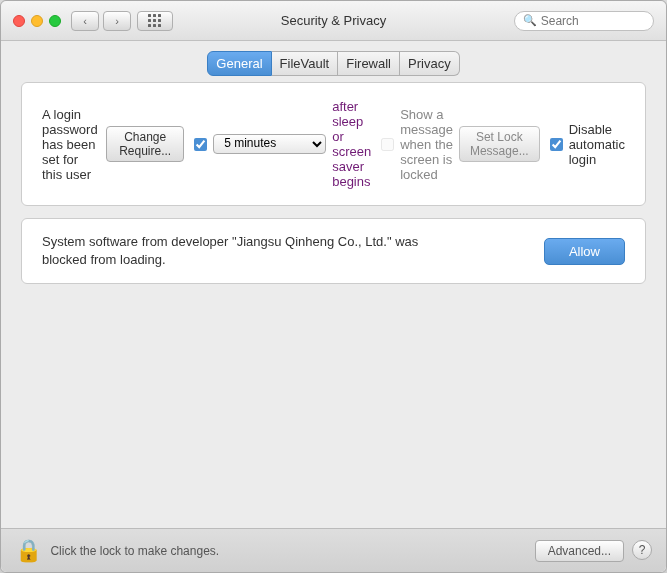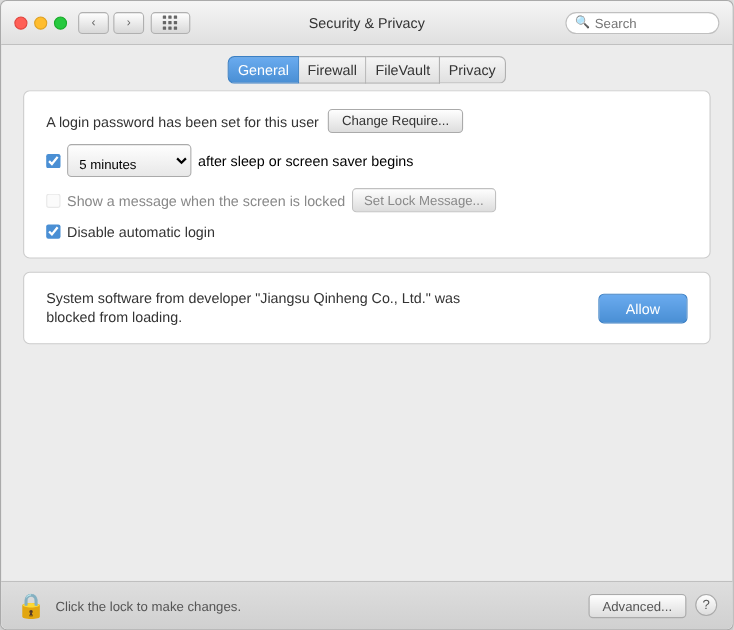--- a/index.html
+++ b/index.html
@@ -184,21 +184,21 @@
     .section {
       background: #fff;
       border: 1px solid #ccc;
       border-radius: 6px;
       padding: 16px 20px;
       margin-bottom: 12px;
     }
 
     .login-section {
       display: flex;
-      flex-direction: column;
+      flex-direction: row;
       gap: 10px;
     }
 
     .login-row {
       display: flex;
       align-items: center;
       gap: 8px;
     }
 
     .login-row span {
@@ -227,32 +227,32 @@
       height: 13px;
       accent-color: #4a8fd4;
     }
 
     .checkbox-row label {
       font-size: 13px;
       color: #333;
     }
 
     .dropdown-select {
-      padding: 10px 20px 2px 6px;
+      padding: 0 20px 2px 6px;
       font-size: 12px;
       border: 1px solid #aaa;
       border-radius: 4px;
       background: linear-gradient(to bottom, #fefefe, #e8e8e8);
       appearance: auto;
       cursor: pointer;
     }
 
     .after-sleep-text {
       font-size: 13px;
-      color: #000000;
+      color: #701a75;
     }
 
     .disabled-checkbox-row {
       display: flex;
       align-items: center;
       gap: 6px;
     }
 
     .disabled-checkbox-row input[type="checkbox"] {
       width: 13px;
@@ -432,22 +432,22 @@
     <div class="titlebar-title">Security &amp; Privacy</div>
 
     <div class="search-box">
       <span class="search-icon-svg">🔍</span>
       <input type="text" placeholder="Search" style="">
     </div>
   </div>
 
   <div class="tab-bar">
     <div class="tab active">General</div>
+    <div class="tab">FileVault</div>
     <div class="tab">Firewall</div>
-    <div class="tab">FileVault</div>
     <div class="tab">Privacy</div>
   </div>
 
   <div class="content">
 
     <div class="section login-section">
       <div class="login-row">
         <span>A login password has been set for this user</span>
         <button class="change-password-btn">Change Require...</button>
       </div>

